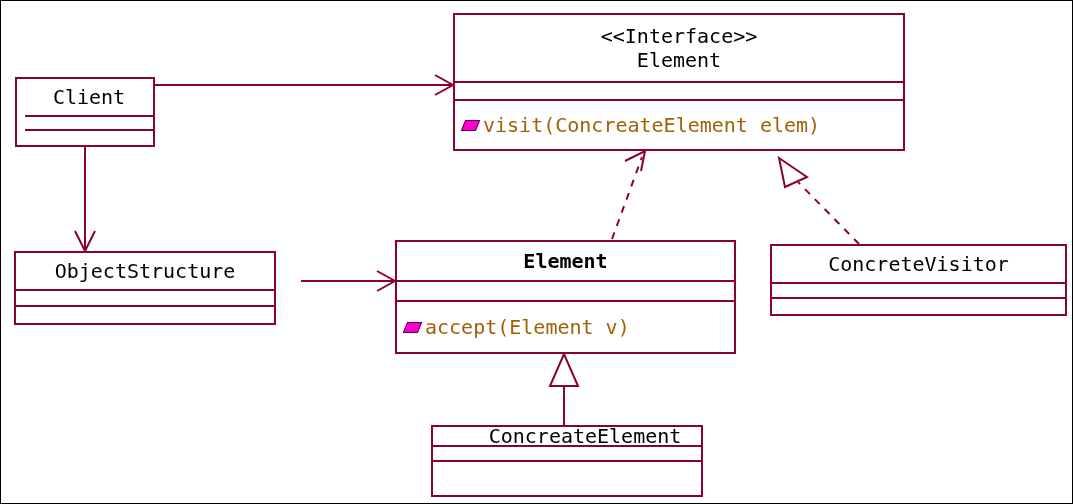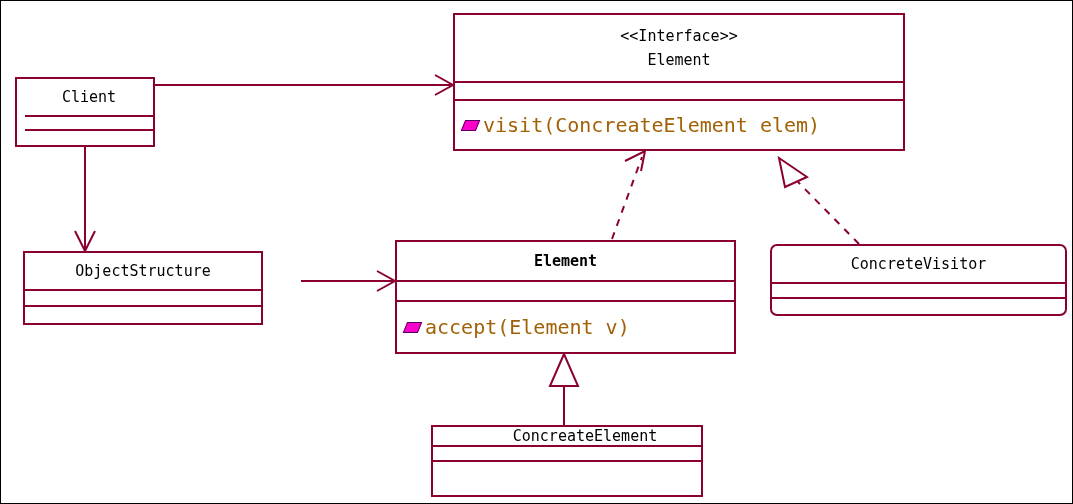--- a/index.html
+++ b/index.html
@@ -32,21 +32,21 @@
     z-index: 5;
   }
   .compartment-name {
     box-sizing: border-box;
     border-bottom: 2px solid #8B0033;
     display: flex;
     align-items: center;
     justify-content: center;
     text-align: center;
     color: #000000;
-    font-size: 15px;
+    font-size: 20px;
     line-height: 24px;
     letter-spacing: 0px;
     white-space: pre;
   }
   .compartment-name.two-line {
     flex-direction: column;
     justify-content: center;
   }
   .compartment-attrs {
     box-sizing: border-box;
@@ -137,42 +137,42 @@
     </div>
     <div class="compartment-attrs" style="height:18px;"></div>
     <div class="compartment-ops" style="height:48px;">
       <div class="op-row">
         <span class="vis-marker"></span>
         <span class="op-label">visit(ConcreateElement elem)</span>
       </div>
     </div>
   </div>
 
-  <div class="uml-class" style="left:22px; top:250px; width:240px; height:74px;">
+  <div class="uml-class" style="left:13px; top:250px; width:262px; height:74px;">
     <div class="compartment-name" style="height:38px;">
       <span class="cls-title">ObjectStructure</span>
     </div>
     <div class="compartment-attrs" style="height:16px;"></div>
     <div class="compartment-ops" style="height:16px;"></div>
   </div>
 
   <div class="uml-class" style="left:394px; top:239px; width:341px; height:114px;">
     <div class="compartment-name" style="height:40px;font-weight:bold;">
       <span class="cls-title">Element</span>
     </div>
     <div class="compartment-attrs" style="height:20px;"></div>
     <div class="compartment-ops" style="height:50px;">
       <div class="op-row">
         <span class="vis-marker"></span>
         <span class="op-label">accept(Element v)</span>
       </div>
     </div>
   </div>
 
-  <div class="uml-class" style="left:769px; top:243px; width:297px; height:72px;border-radius:7px;">
+  <div class="uml-class" style="left:769px; top:243px; width:297px; height:72px;">
     <div class="compartment-name" style="height:38px;">
       <span class="cls-title">ConcreteVisitor</span>
     </div>
     <div class="compartment-attrs" style="height:15px;"></div>
     <div class="compartment-ops" style="height:15px;"></div>
   </div>
 
   <div class="uml-class" style="left:430px; top:424px; width:272px; height:72px;">
     <div class="compartment-name" style="height:20px;padding-left:36px;">
       <span class="cls-title">ConcreateElement</span>

